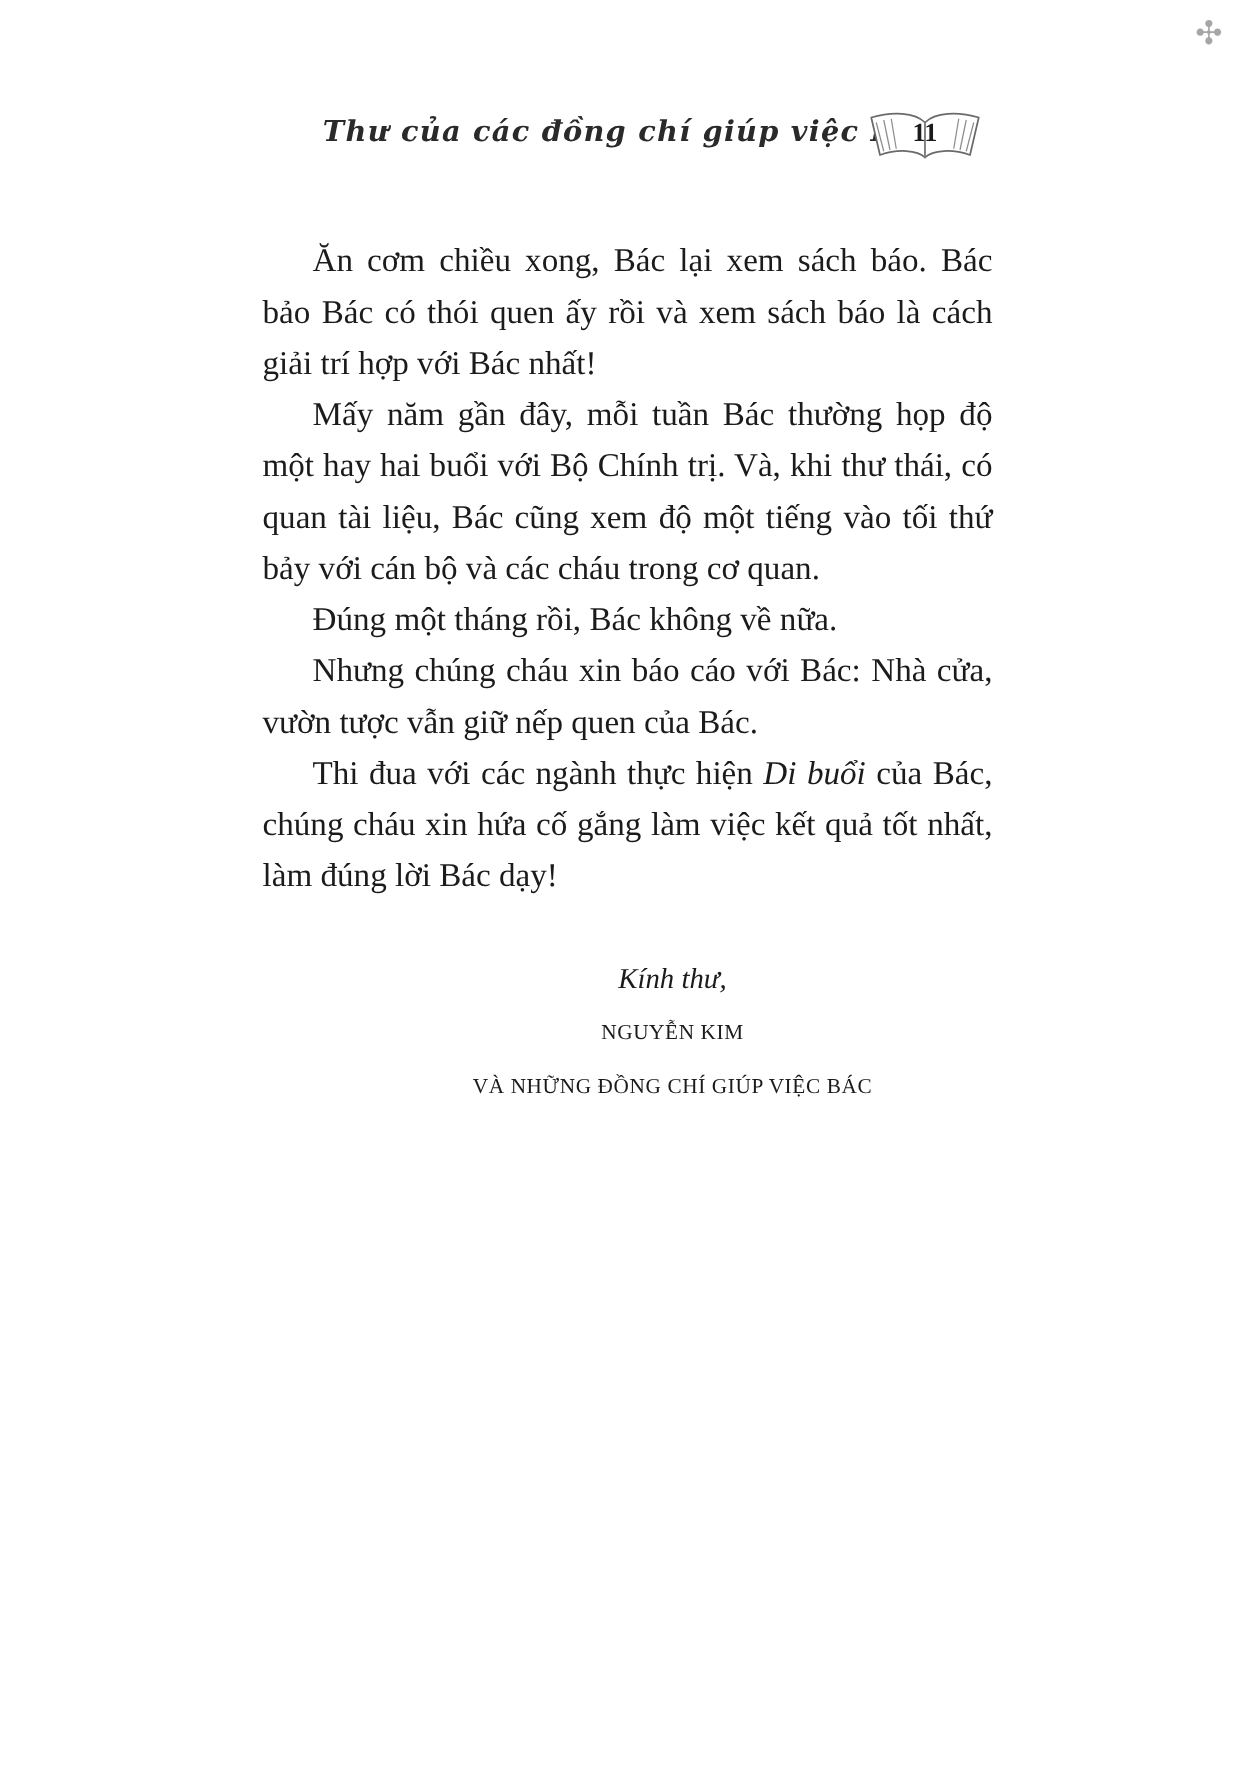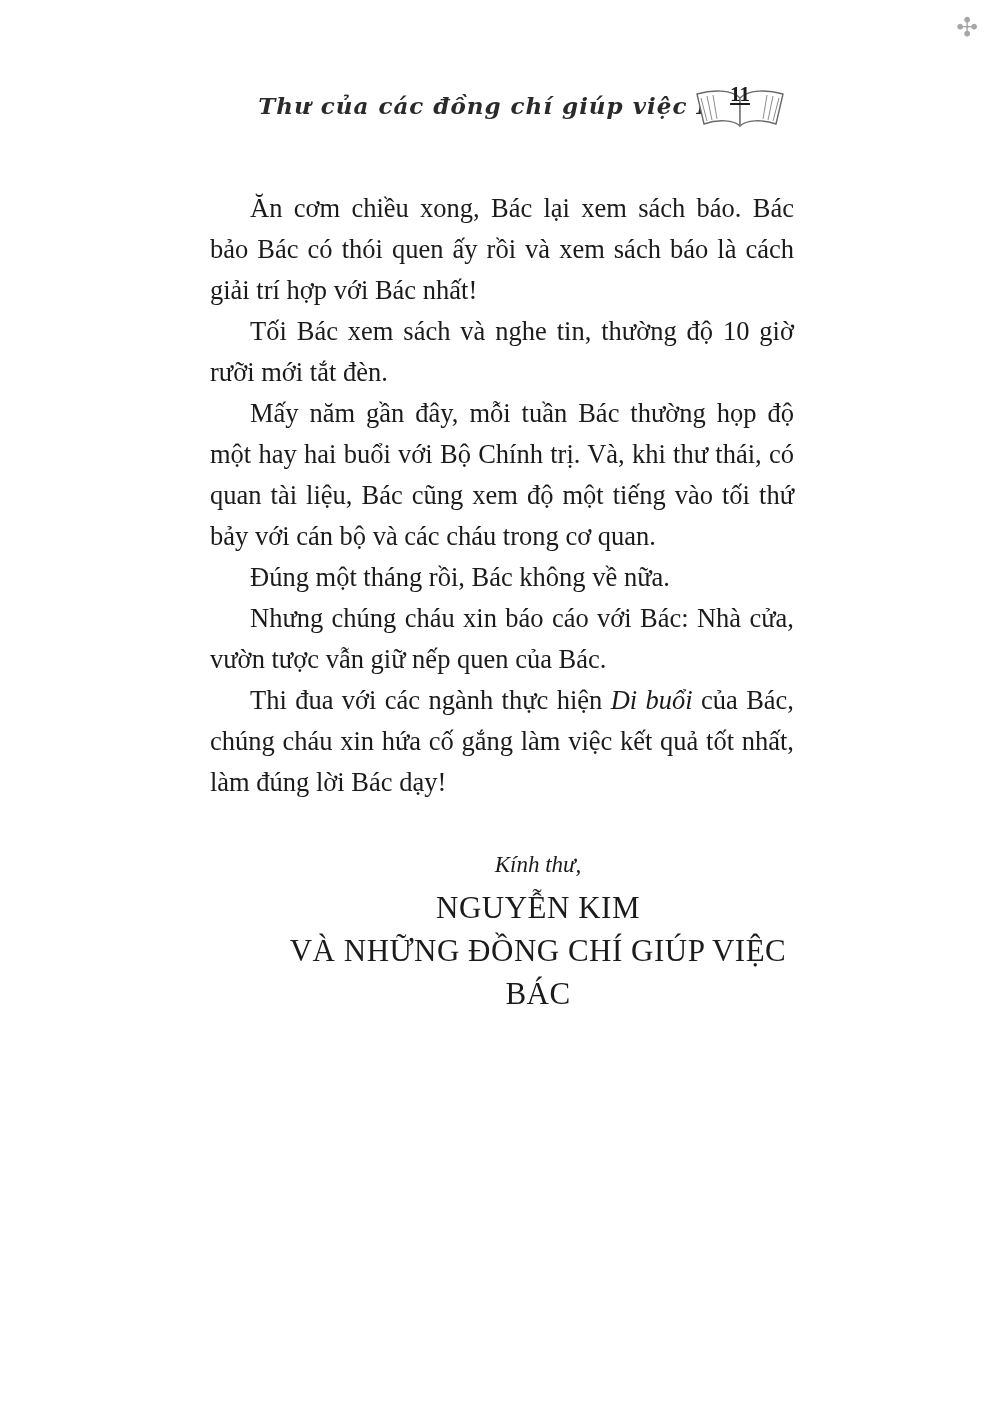--- a/index.html
+++ b/index.html
@@ -43,28 +43,27 @@
   .book-badge {
     position: absolute;
     top: -2px;
     right: 6px;
     width: 96px;
     height: 48px;
   }
   .book-badge svg { position: absolute; left: 0; bottom: 0; }
   .page-num {
     position: absolute;
-    top: 0px;
+    top: 12px;
     left: 50%;
     transform: translateX(-50%);
     font-weight: bold;
     font-size: 21px;
     color: #1b1b1b;
     background: transparent;
-    text-decoration: underline;
   }
   .content {
     position: absolute;
     top: 188px;
     left: 210px;
     width: 584px;
     font-size: 26.5px;
     line-height: 41px;
     text-align: justify;
   }
@@ -77,21 +76,21 @@
     margin-top: 40px;
     padding-left: 72px;
     text-align: center;
     line-height: 43px;
   }
   .sig-closing {
     font-style: italic;
     font-size: 23px;
   }
   .sig-name, .sig-line2 {
-    font-size: 31px;
+    font-size: 17px;
     letter-spacing: 0.5px;
   }
 </style>
 </head>
 <body>
 
 <div class="page">
 
   <div class="corner-glyph">✣</div>
 
@@ -112,21 +111,20 @@
           <path d="M75 9 L 71 33"></path>
           <path d="M48 12 L 48 40"></path>
         </g>
       </svg>
       <span class="page-num">11</span>
     </div>
   </div>
 
   <div class="content">
     <p>Ăn cơm chiều xong, Bác lại xem sách báo. Bác bảo Bác có thói quen ấy rồi và xem sách báo là cách giải trí hợp với Bác nhất!</p>
-    <p>Tối Bác xem sách và nghe tin, thường độ 10 giờ rưỡi mới tắt đèn.</p>
     <p>Mấy năm gần đây, mỗi tuần Bác thường họp độ một hay hai buổi với Bộ Chính trị. Và, khi thư thái, có quan tài liệu, Bác cũng xem độ một tiếng vào tối thứ bảy với cán bộ và các cháu trong cơ quan.</p>
     <p>Đúng một tháng rồi, Bác không về nữa.</p>
     <p>Nhưng chúng cháu xin báo cáo với Bác: Nhà cửa, vườn tược vẫn giữ nếp quen của Bác.</p>
     <p><span>Thi đua với các ngành thực hiện </span><span class="italic-phrase">Di buổi</span><span> của Bác, chúng cháu xin hứa cố gắng làm việc kết quả tốt nhất, làm đúng lời Bác dạy!</span></p>
 
     <div class="signature">
       <div class="sig-closing">Kính thư,</div>
       <div class="sig-name">NGUYỄN KIM</div>
       <div class="sig-line2">VÀ NHỮNG ĐỒNG CHÍ GIÚP VIỆC BÁC</div>
     </div>

